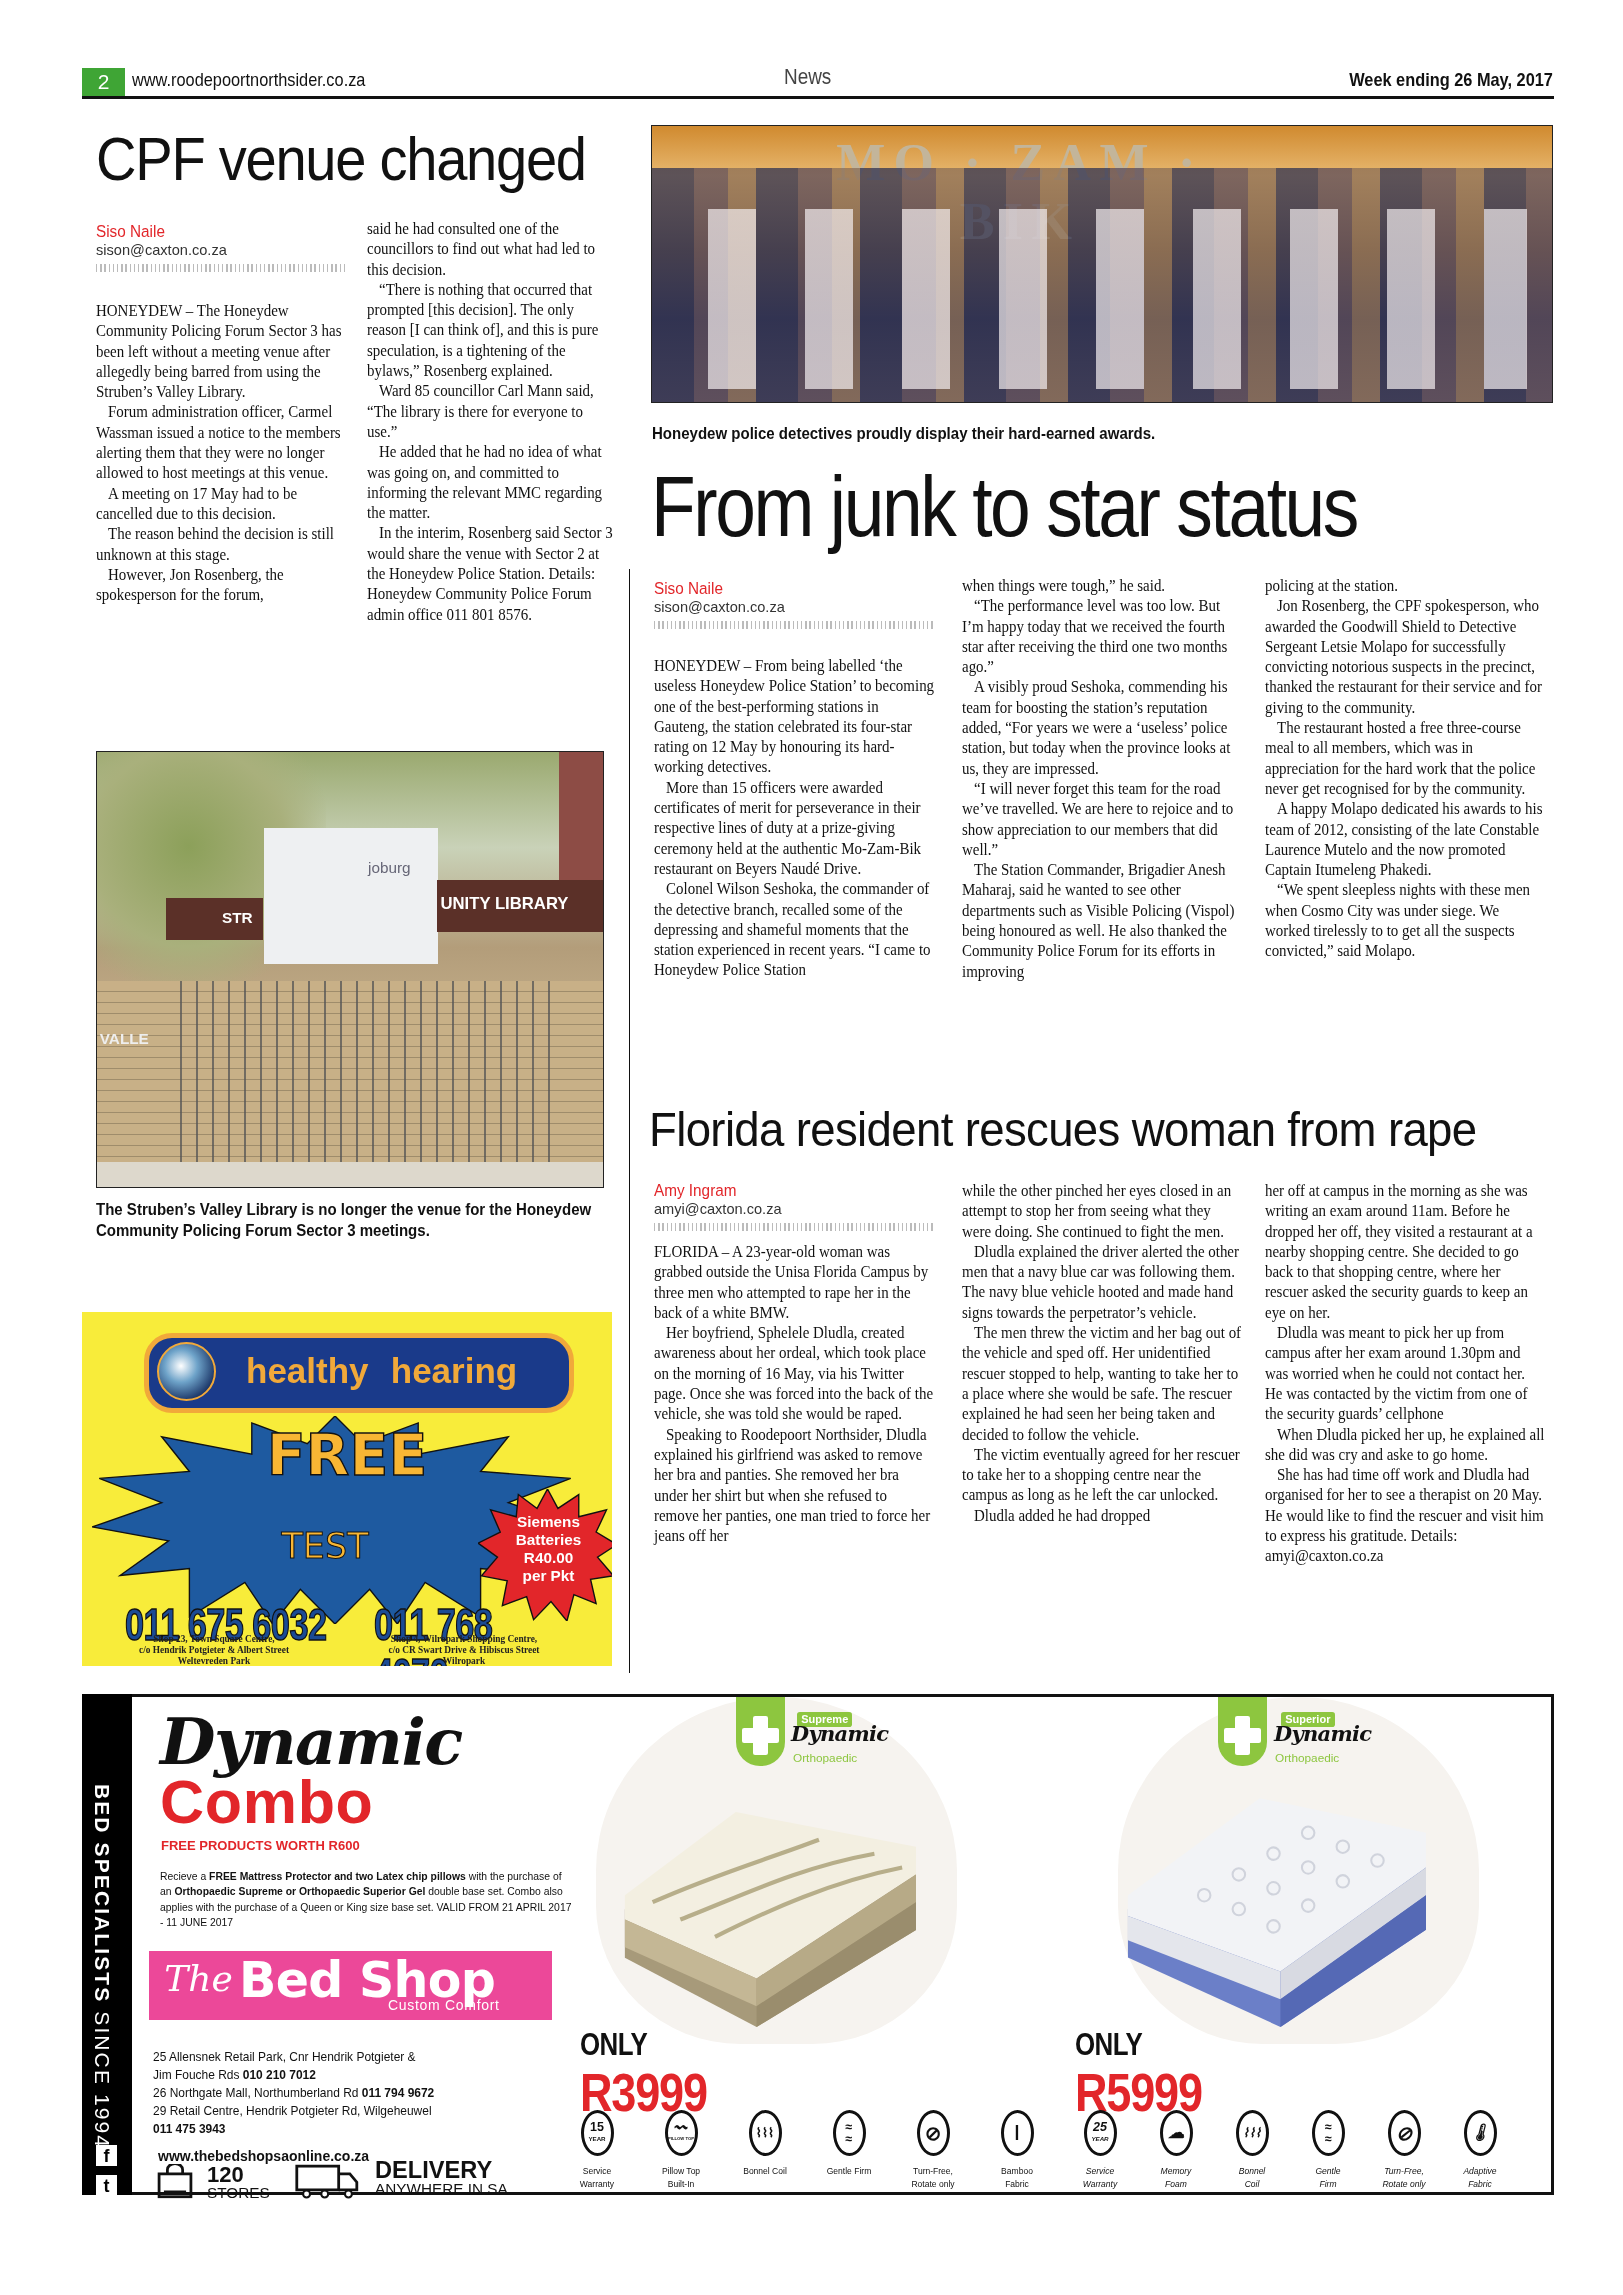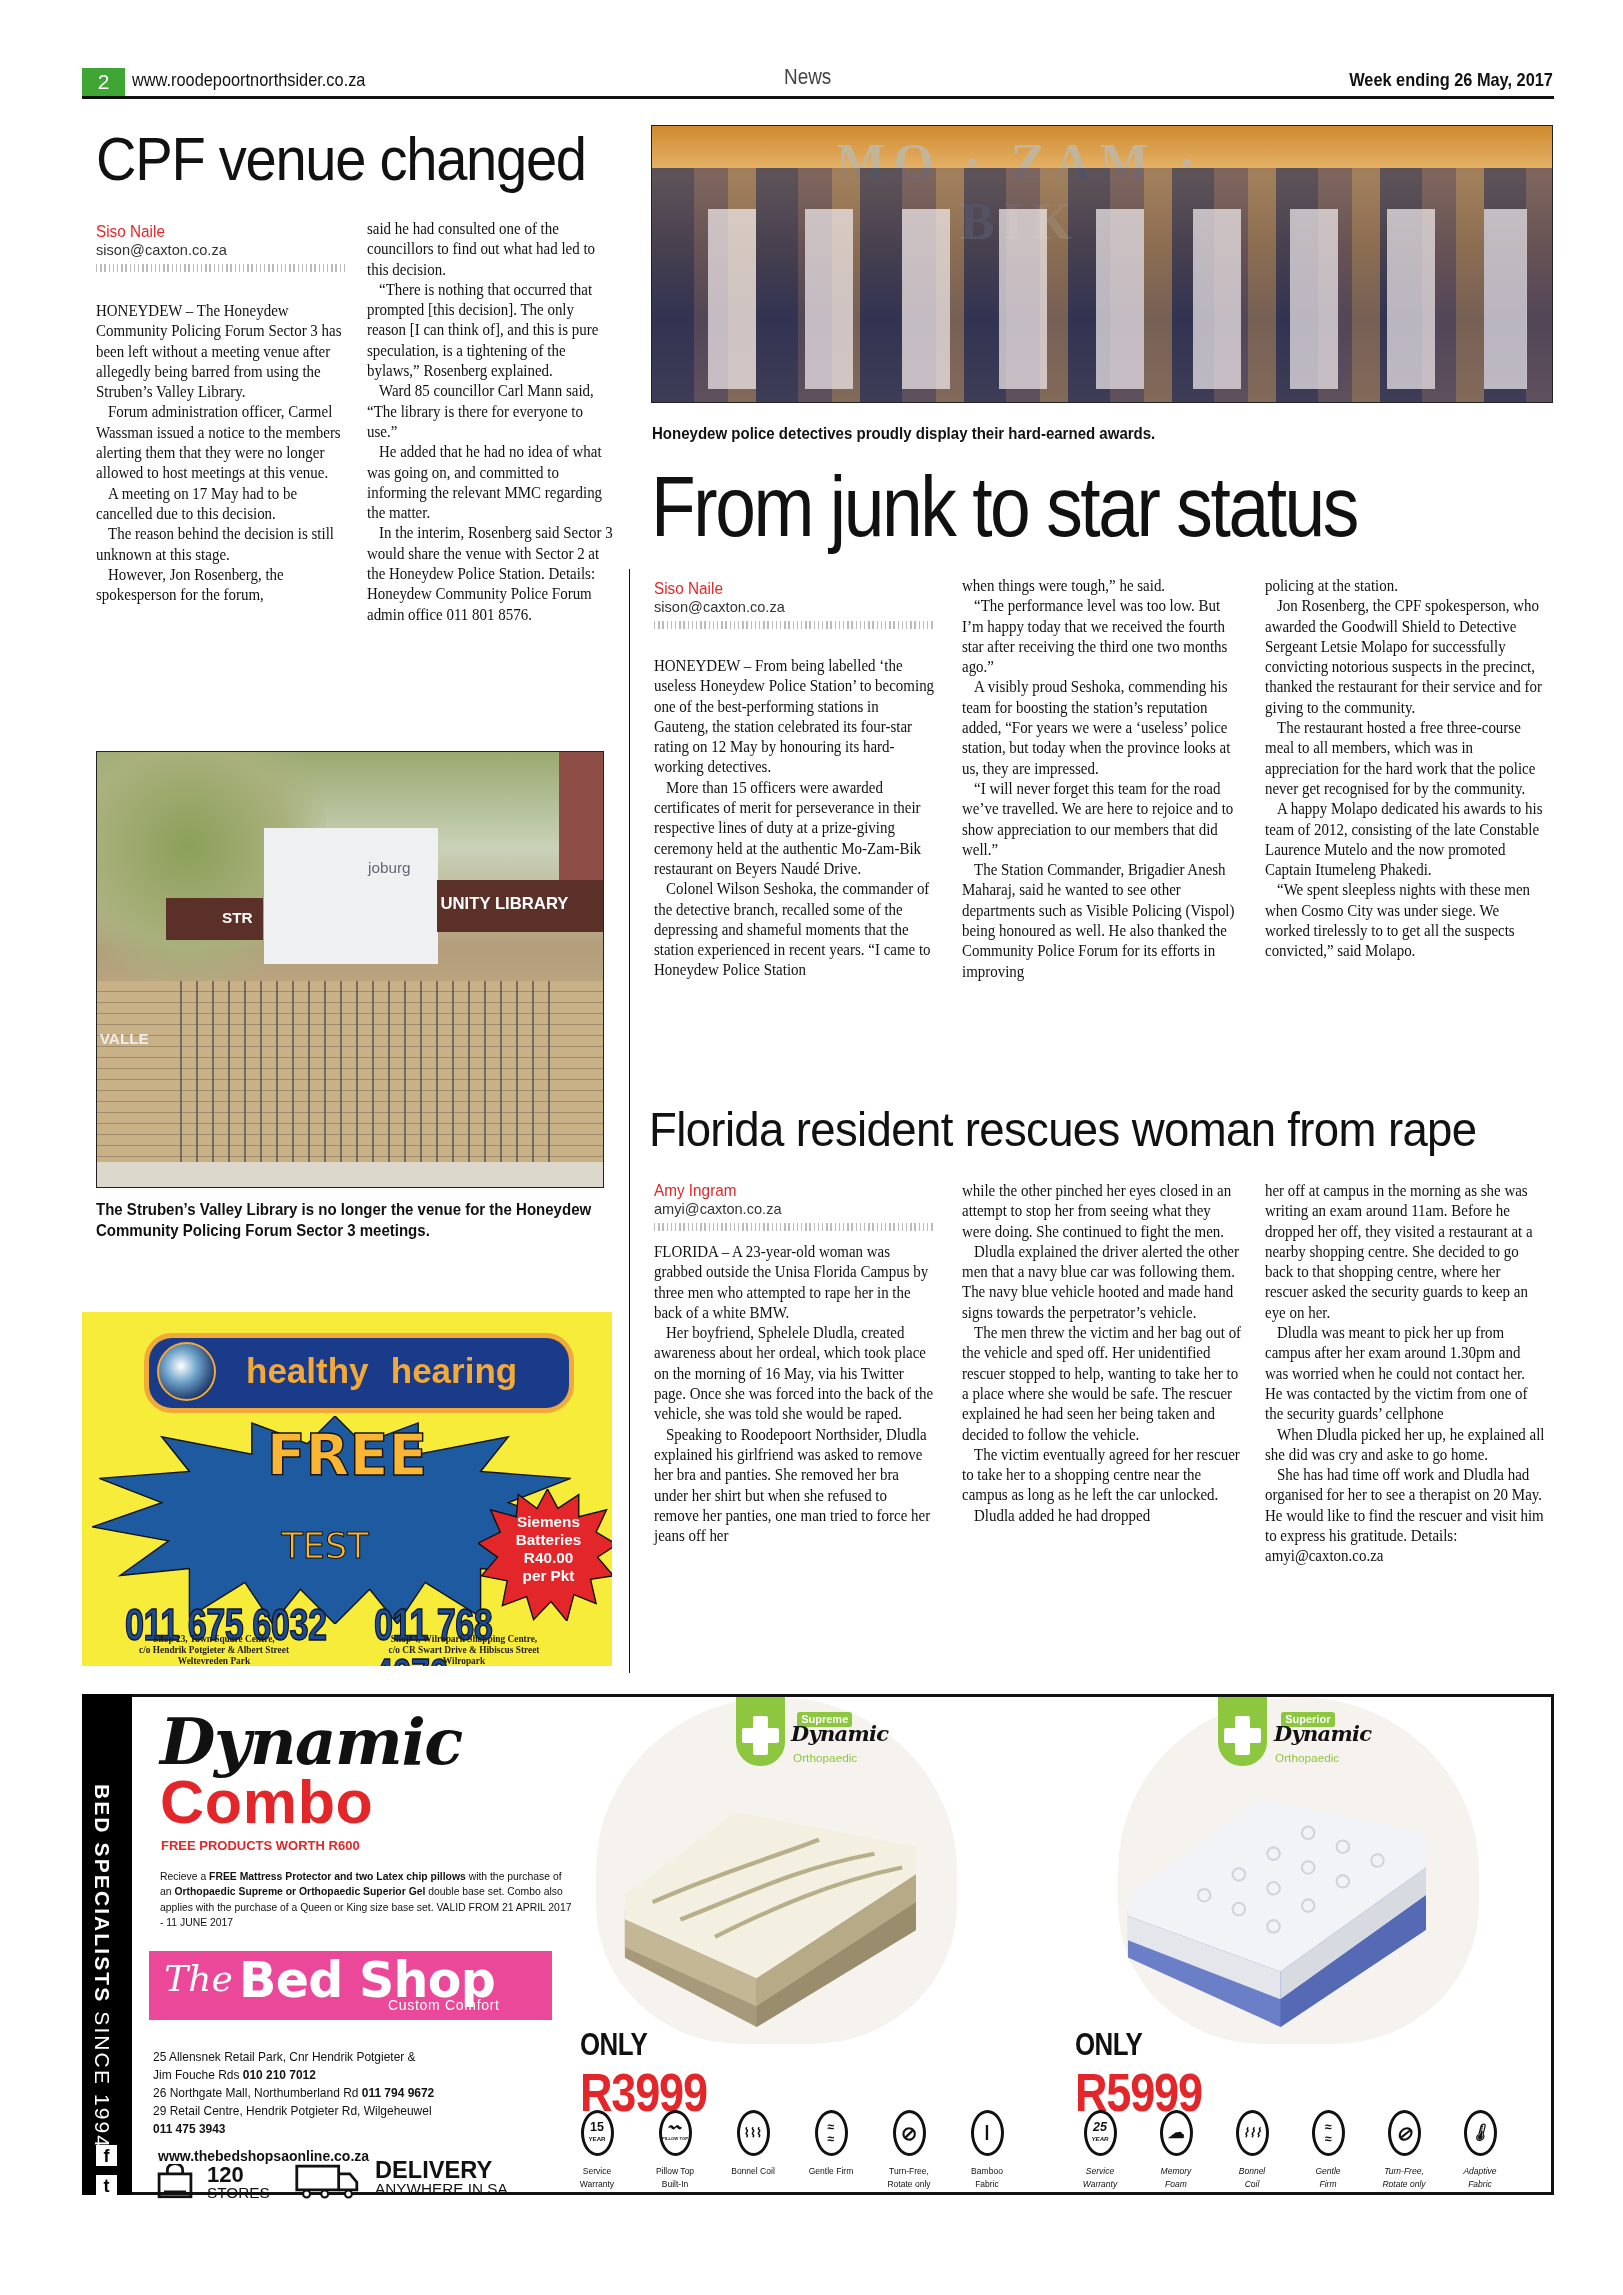--- a/index.html
+++ b/index.html
@@ -307,21 +307,21 @@
   <polygon points="20,140 180,20 440,70 440,110 210,260 20,175" fill="#f3efe1"></polygon>
   <polygon points="20,175 210,260 210,300 20,215" fill="#c4b795"></polygon>
   <polygon points="210,260 440,110 440,150 210,300" fill="#b7aa87"></polygon>
   <path d="M60 150 C150 110 220 90 300 60 M100 175 C190 140 270 100 380 80 M150 200 C230 160 320 120 420 100" stroke="#b7ae8a" stroke-width="6" fill="none"></path>
   <polygon points="210,300 440,150 440,190 210,330" fill="#9a8d6d"></polygon>
 </svg>
 <div class="abs" style="left:580px;top:2027px;">
   <div class="only-label">ONLY</div>
   <div class="price">R3999</div>
 </div>
-<div class="abs" style="left:559px;top:2110px;display:flex;gap:2px;">
+<div class="abs" style="left:559px;top:2110px;display:flex;gap:8px;">
   <div class="feat">
     <div class="feat-icon">
         <span>15</span>
         <span style="font-size:6.2px;">YEAR</span>
       </div>
     <div class="feat-label">
         <div>Service</div>
         <div>Warranty</div>
       </div>
   </div>

